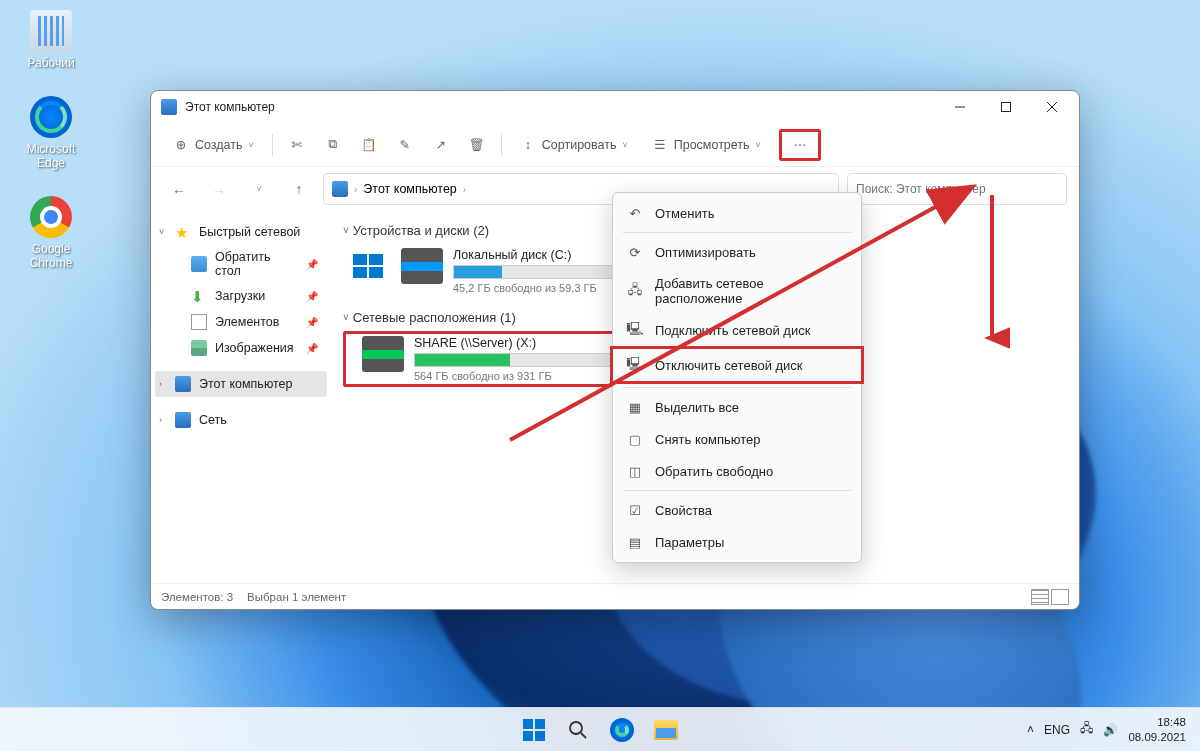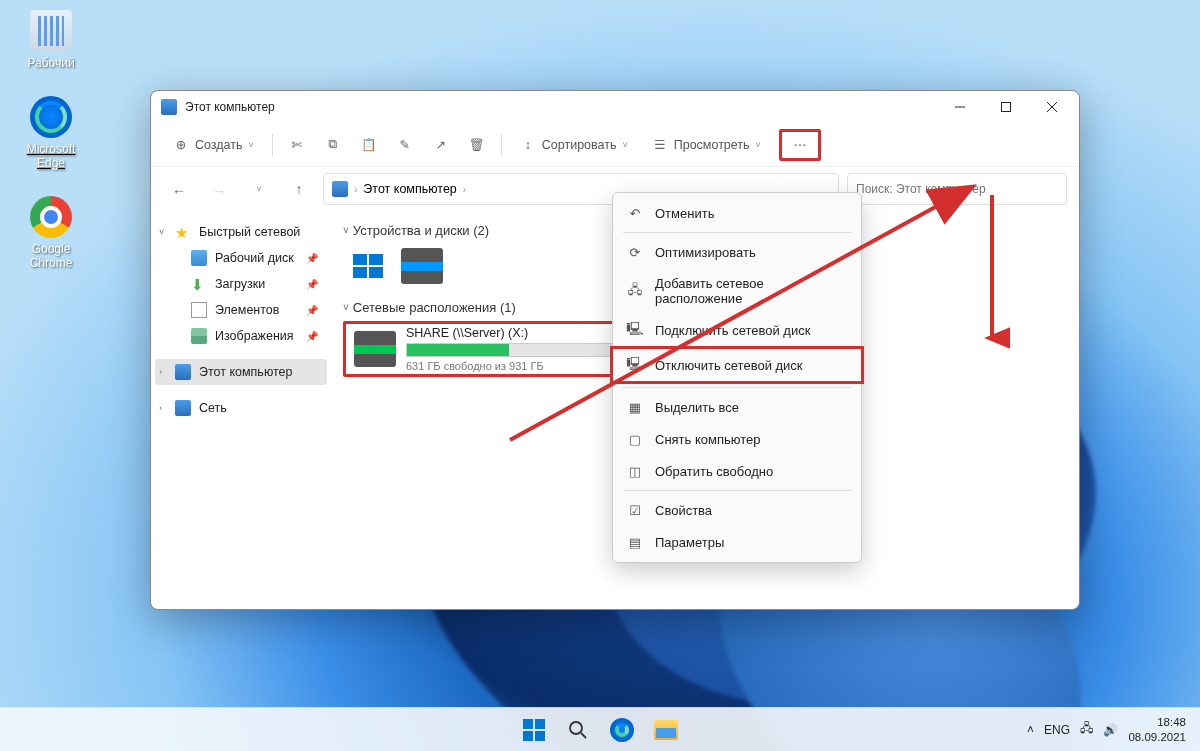--- a/index.html
+++ b/index.html
@@ -131,21 +131,21 @@
 <div class="wallpaper">
   <div class="bloom-fold f1"></div>
   <div class="bloom-fold f2"></div>
   <div class="bloom-fold f3"></div>
 </div>
 
 <div class="desktop-icon" style="left:16px; top:10px;">
   <div class="ico recycle-bin-ico"></div>
   <div class="label">Рабочий</div>
 </div>
-<div class="desktop-icon" style="left:16px; top:96px;text-decoration:underline;">
+<div class="desktop-icon" style="left:16px; top:96px;">
   <div class="ico edge-ico"></div>
   <div class="label">Microsoft Edge</div>
 </div>
 <div class="desktop-icon" style="left:16px; top:196px;">
   <div class="ico chrome-ico"></div>
   <div class="label">Google Chrome</div>
 </div>
 
 <div class="window">
   <div class="titlebar">
@@ -229,21 +229,21 @@
 
   <div class="body">
     <div class="sidebar">
       <div class="nav-item section">
         <span class="chev-toggle">˅</span>
         <span class="nav-ico star-ico">★</span>
         <span>Быстрый сетевой</span>
       </div>
       <div class="nav-item sub">
         <span class="nav-ico desktop-sm-ico"></span>
-        <span>Рабочий диск</span>
+        <span>Обратить стол</span>
         <span style="margin-left:auto;color:#888;font-size:10px;">📌</span>
       </div>
       <div class="nav-item sub">
         <span class="nav-ico download-ico">⬇</span>
         <span>Загрузки</span>
         <span style="margin-left:auto;color:#888;font-size:10px;">📌</span>
       </div>
       <div class="nav-item sub">
         <span class="nav-ico doc-ico"></span>
         <span>Элементов</span>
@@ -277,45 +277,60 @@
         <div class="drive-item" style="width:50px;">
           <div class="drive-icon win11">
               <span></span>
               <span></span>
               <span></span>
               <span></span>
             </div>
         </div>
         <div class="drive-item" style="margin-left:-20px;">
           <div class="drive-icon hdd"></div>
+          <div class="drive-info">
+            <div class="drive-name">Локальный диск (C:)</div>
+            <div class="drive-bar">
+                <div class="drive-bar-fill" style="width:24%;"></div>
+              </div>
+            <div class="drive-sub">45,2 ГБ свободно из 59,3 ГБ</div>
+          </div>
         </div>
         <div class="drive-item" style="width:60px;">
           <div class="drive-icon dvd"></div>
         </div>
       </div>
 
       <div class="group-header" style="margin-top:12px;">
         <span class="chev2">˅</span>
         <span>Сетевые расположения (1)</span>
       </div>
       <div class="drive-row">
-        <div class="drive-item highlight-box" style="width:330px;padding:2px 8px;align-items:center;">
+        <div class="drive-item highlight-box" style="width:330px;padding:2px 16px;">
           <div class="drive-icon hdd net"></div>
           <div class="drive-info">
             <div class="drive-name">SHARE (\\Server) (X:)</div>
             <div class="drive-bar">
                 <div class="drive-bar-fill green" style="width:40%;"></div>
               </div>
-            <div class="drive-sub">631 ГБ свободно из 931 ГБ</div>
+            <div class="drive-sub">564 ГБ свободно из 931 ГБ</div>
           </div>
         </div>
       </div>
     </div>
   </div>
 
+  <div class="statusbar">
+    <span>Элементов: 3</span>
+    <span>Выбран 1 элемент</span>
+    <div class="view-toggles">
+      <div class="view-tg" style="background:repeating-linear-gradient(#999 0 1px, transparent 1px 4px);"></div>
+      <div class="view-tg"></div>
+    </div>
+  </div>
 </div>
 
 <div class="context-menu">
   <div class="menu-item">
     <span class="menu-ico">↶</span>
     <span>Отменить</span>
   </div>
   <div class="menu-sep"></div>
   <div class="menu-item">
     <span class="menu-ico">⟳</span>

